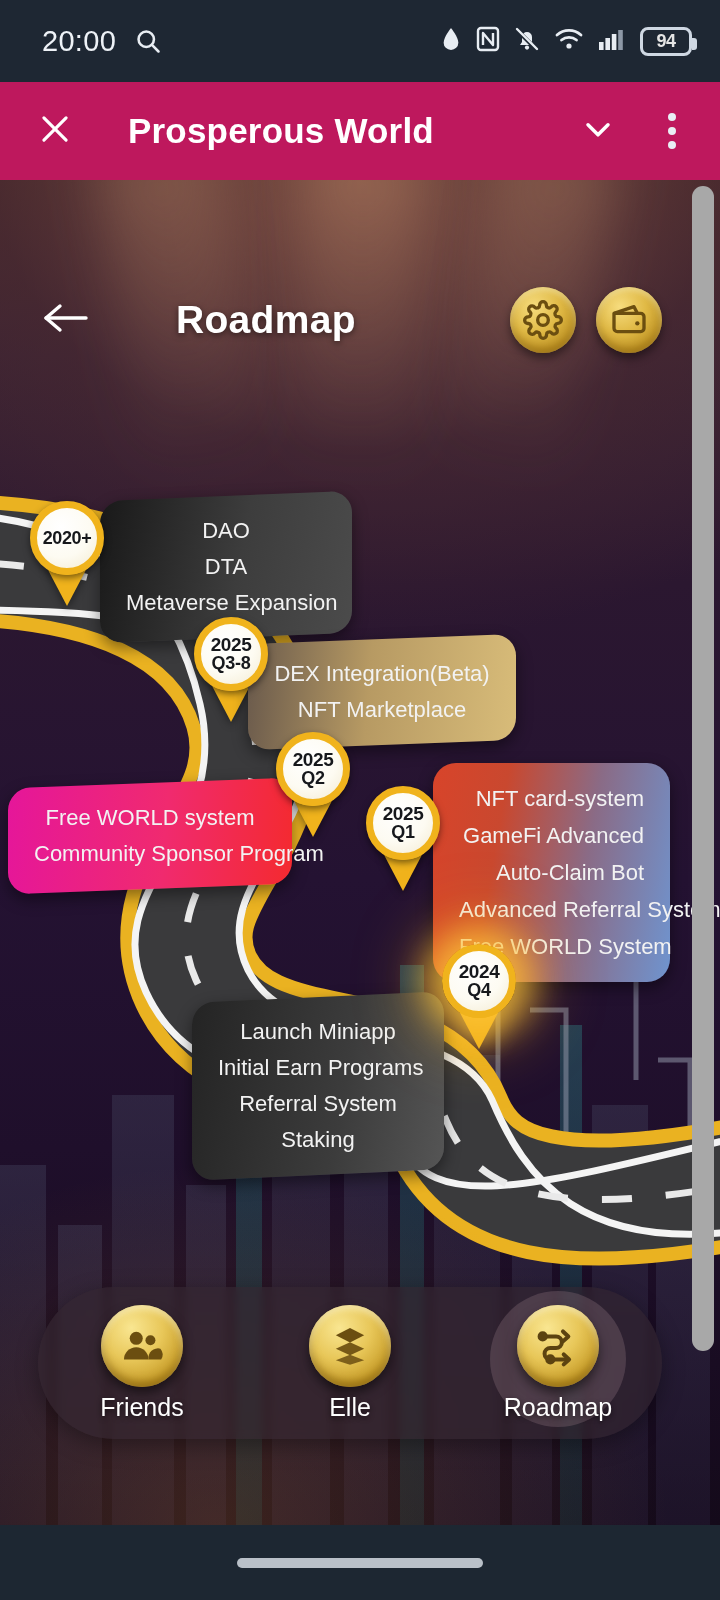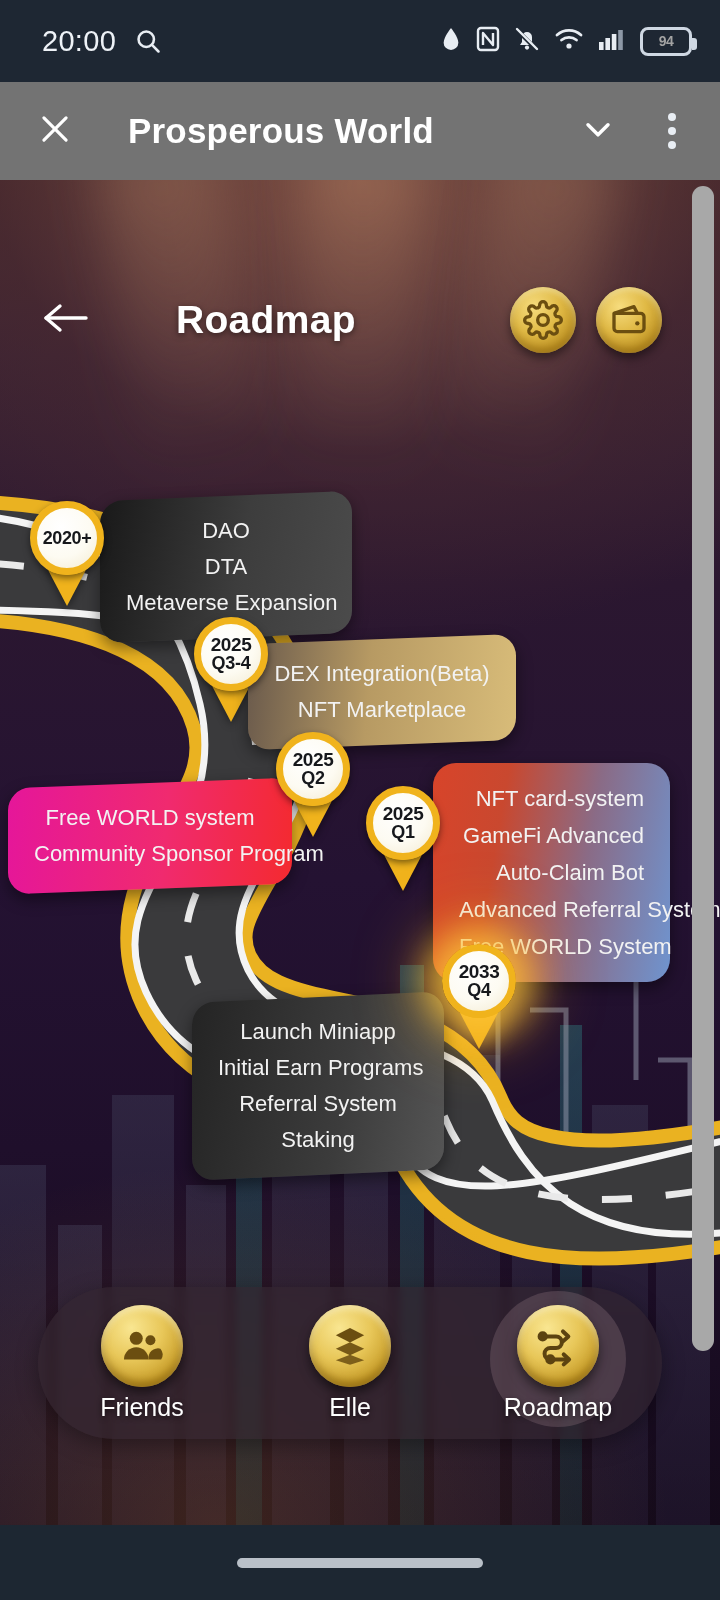--- a/index.html
+++ b/index.html
@@ -21,26 +21,26 @@
   .sb-search{ margin-left:18px; display:flex; align-items:center; }
   .sb-right{ margin-left:auto; display:flex; align-items:center; gap:14px; }
   .battery{
     position:relative; width:52px; height:29px; border:3px solid #cfd8e3;
     border-radius:8px; display:flex; align-items:center; justify-content:center;
   }
   .battery:after{
     content:""; position:absolute; right:-8px; top:8px; width:5px; height:12px;
     background:#cfd8e3; border-radius:0 3px 3px 0;
   }
-  .battery span{ font-size:14px; color:#a3a3a3; font-weight:700; letter-spacing:-.5px;}
+  .battery span{ font-size:18px; color:#e5e5e5; font-weight:700; letter-spacing:-.5px;}
 
   
   .appbar{
     position:absolute; left:0; top:82px; width:720px; height:98px;
-    background:#737373; display:flex; align-items:center; color:#fff;
+    background:#be185d; display:flex; align-items:center; color:#fff;
     padding:0 44px 0 36px;
   }
   .appbar-title{
     font-size:35px; font-weight:700; margin-left:54px; letter-spacing:.2px;
   }
   .appbar-right{ margin-left:auto; display:flex; align-items:center; gap:50px; }
   .dots{ display:flex; flex-direction:column; gap:6px; align-items:center; }
   .dots i{ width:8px; height:8px; border-radius:50%; background:#e9eef4; display:block;}
 
   
@@ -327,21 +327,21 @@
     </div>
     <div class="mcard card-dark" style="left:100px; top:316px; width:252px;">
       <div>DAO</div>
       <div>DTA</div>
       <div>Metaverse Expansion</div>
     </div>
 
     <div class="pin" style="left:194px; top:437px;">
       <div class="pin-head">
         <div class="pin-y">2025</div>
-        <div class="pin-q">Q3-4</div>
+        <div class="pin-q">Q3-8</div>
       </div>
       <div class="pin-tail"></div>
     </div>
     <div class="mcard card-gold" style="left:248px; top:459px; width:268px;">
       <div>DEX Integration(Beta)</div>
       <div>NFT Marketplace</div>
     </div>
 
     <div class="pin" style="left:276px; top:552px;">
       <div class="pin-head">
@@ -365,21 +365,21 @@
     <div class="mcard card-multi" style="left:433px; top:583px; width:237px; line-height:37px;">
       <div>NFT card-system</div>
       <div>GameFi Advanced</div>
       <div>Auto-Claim Bot</div>
       <div>Advanced Referral System</div>
       <div>Free WORLD System</div>
     </div>
 
     <div class="pin active" style="left:442px; top:764px;">
       <div class="pin-head">
-        <div class="pin-y">2033</div>
+        <div class="pin-y">2024</div>
         <div class="pin-q">Q4</div>
       </div>
       <div class="pin-tail"></div>
     </div>
     <div class="mcard card-dark2" style="left:192px; top:817px; width:252px;">
       <div>Launch Miniapp</div>
       <div>Initial Earn Programs</div>
       <div>Referral System</div>
       <div>Staking</div>
     </div>

